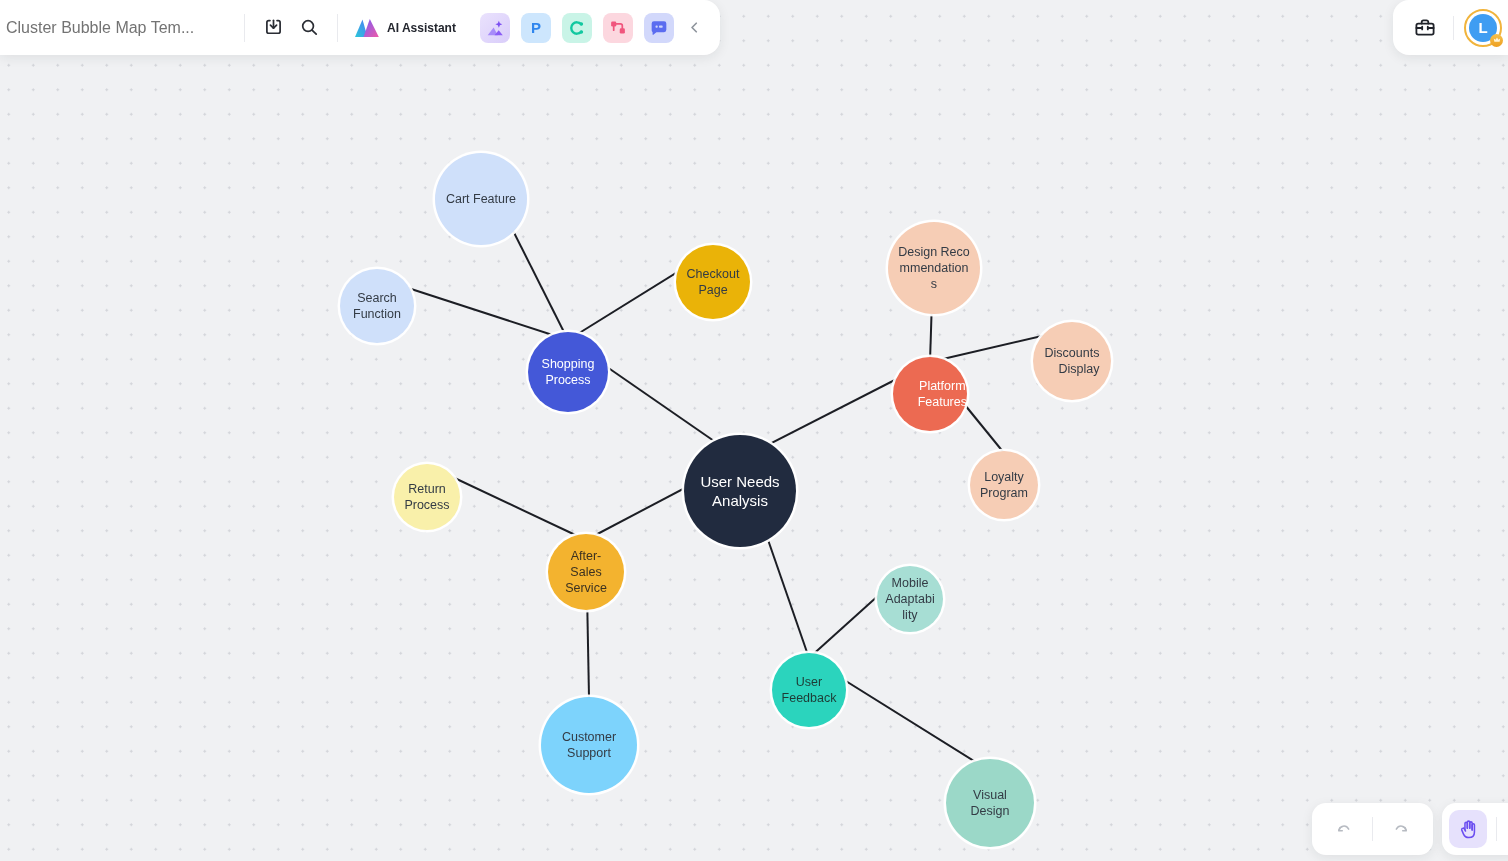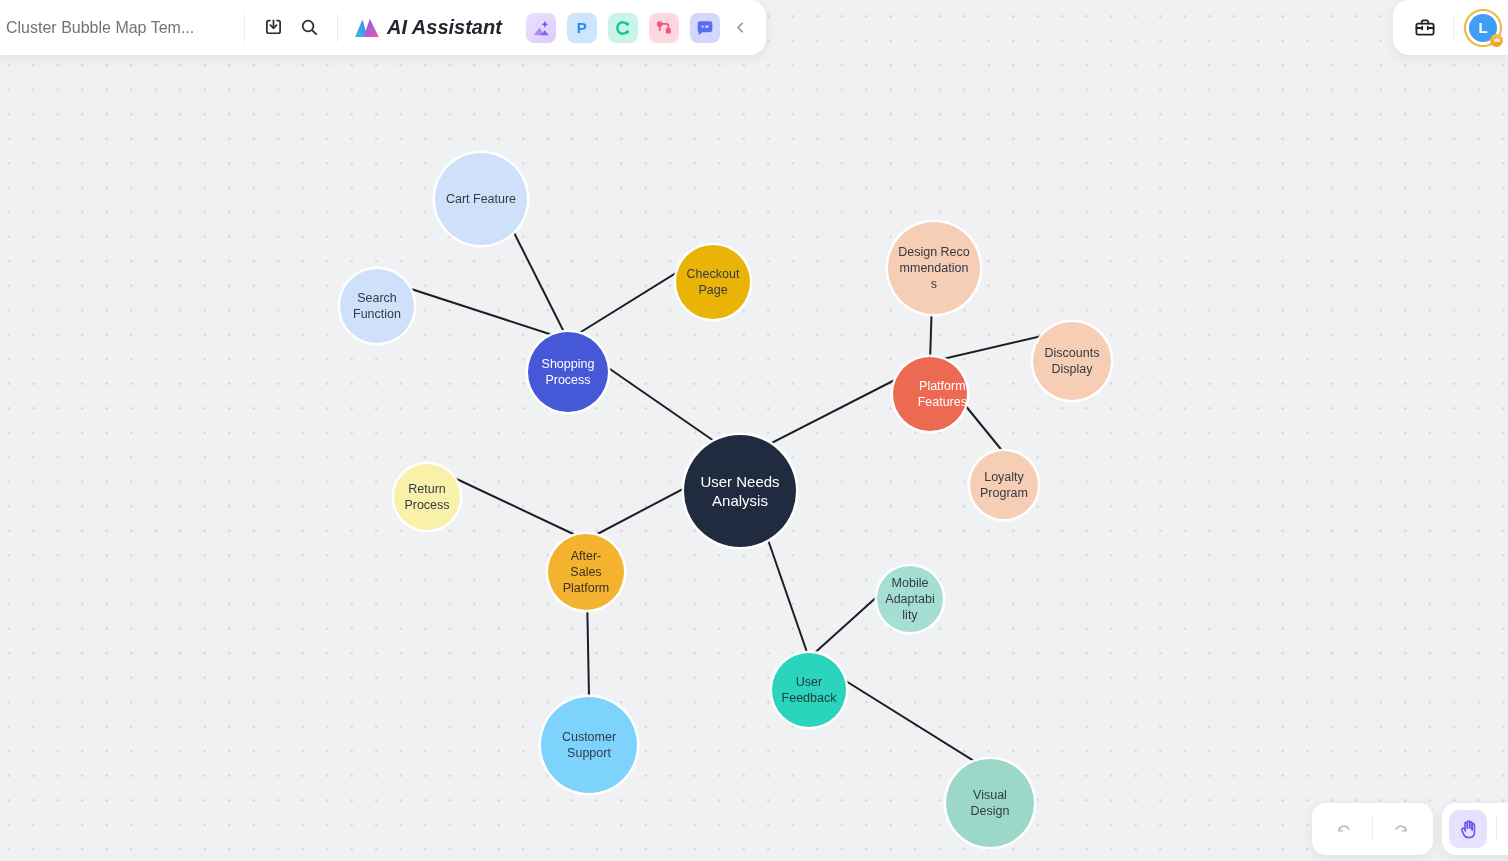--- a/index.html
+++ b/index.html
@@ -41,21 +41,21 @@
   .vdiv{width:1px;height:28px;background:#e9eaee;margin:0 10px;flex:none;}
   .vdiv.short{height:24px;}
   .icon-btn{
     width:36px;height:36px;border:none;background:transparent;border-radius:8px;
     display:flex;align-items:center;justify-content:center;cursor:pointer;padding:0;flex:none;
   }
   .ai-btn{
     display:flex;align-items:center;gap:7px;border:none;background:transparent;
     cursor:pointer;padding:0 10px 0 6px;flex:none;
   }
-  .ai-btn .ai-label{font-size:20px;font-weight:600;color:#23262e;font-style:italic;}
+  .ai-btn .ai-label{font-size:12px;font-weight:600;color:#23262e;}
   .chip{
     width:30px;height:30px;border:none;border-radius:8px;cursor:pointer;padding:0;
     display:flex;align-items:center;justify-content:center;margin-left:11px;flex:none;
   }
   .chip.first{margin-left:14px;}
   .chip-lavender{background:linear-gradient(135deg,#eae2fd,#d9cdfa);}
   .chip-blue{background:#cde6fd;}
   .chip-mint{background:#c9f4e7;}
   .chip-pink{background:#fcd7df;}
   .chip-periwinkle{background:#d2d8fb;}
@@ -132,36 +132,36 @@
     </div>
     <div class="bubble" style="left: 888px; top: 190px; height: 92px; width: 92px; background: rgb(246, 205, 181); color: rgb(51, 59, 69);">
       <span>Design Reco
 mmendation
 s</span>
     </div>
     <div class="bubble" style="left: 893px; top: 325px; height: 74px; width: 74px; background: rgb(236, 106, 82); color: rgb(255, 255, 255); justify-content: flex-end;">
       <span>Platform
 Features</span>
     </div>
-    <div class="bubble" style="left: 1033px; top: 290px; height: 78px; width: 78px; background: rgb(246, 205, 181); color: rgb(51, 59, 69);">
+    <div class="bubble" style="left: 1033px; top: 290px; height: 78px; width: 78px; background: rgb(246, 205, 181); color: rgb(51, 59, 69); text-align: right;">
       <span>Discounts
 Display</span>
     </div>
     <div class="bubble" style="left: 970px; top: 419px; height: 68px; width: 68px; background: rgb(246, 205, 181); color: rgb(51, 59, 69);">
       <span>Loyalty
 Program</span>
     </div>
     <div class="bubble" style="left: 394px; top: 432px; height: 66px; width: 66px; background: rgb(249, 240, 170); color: rgb(51, 59, 69);">
       <span>Return
 Process</span>
     </div>
     <div class="bubble" style="left: 548px; top: 502px; height: 76px; width: 76px; background: rgb(243, 179, 47); color: rgb(60, 50, 32);">
       <span>After-
 Sales
-Platform</span>
+Service</span>
     </div>
     <div class="bubble" style="left: 541px; top: 665px; height: 96px; width: 96px; background: #7dd3fc; color: rgb(51, 59, 69);">
       <span>Customer
 Support</span>
     </div>
     <div class="bubble" style="left: 877px; top: 534px; height: 66px; width: 66px; background: rgb(167, 222, 212); color: rgb(51, 59, 69);">
       <span>Mobile
 Adaptabi
 lity</span>
     </div>

